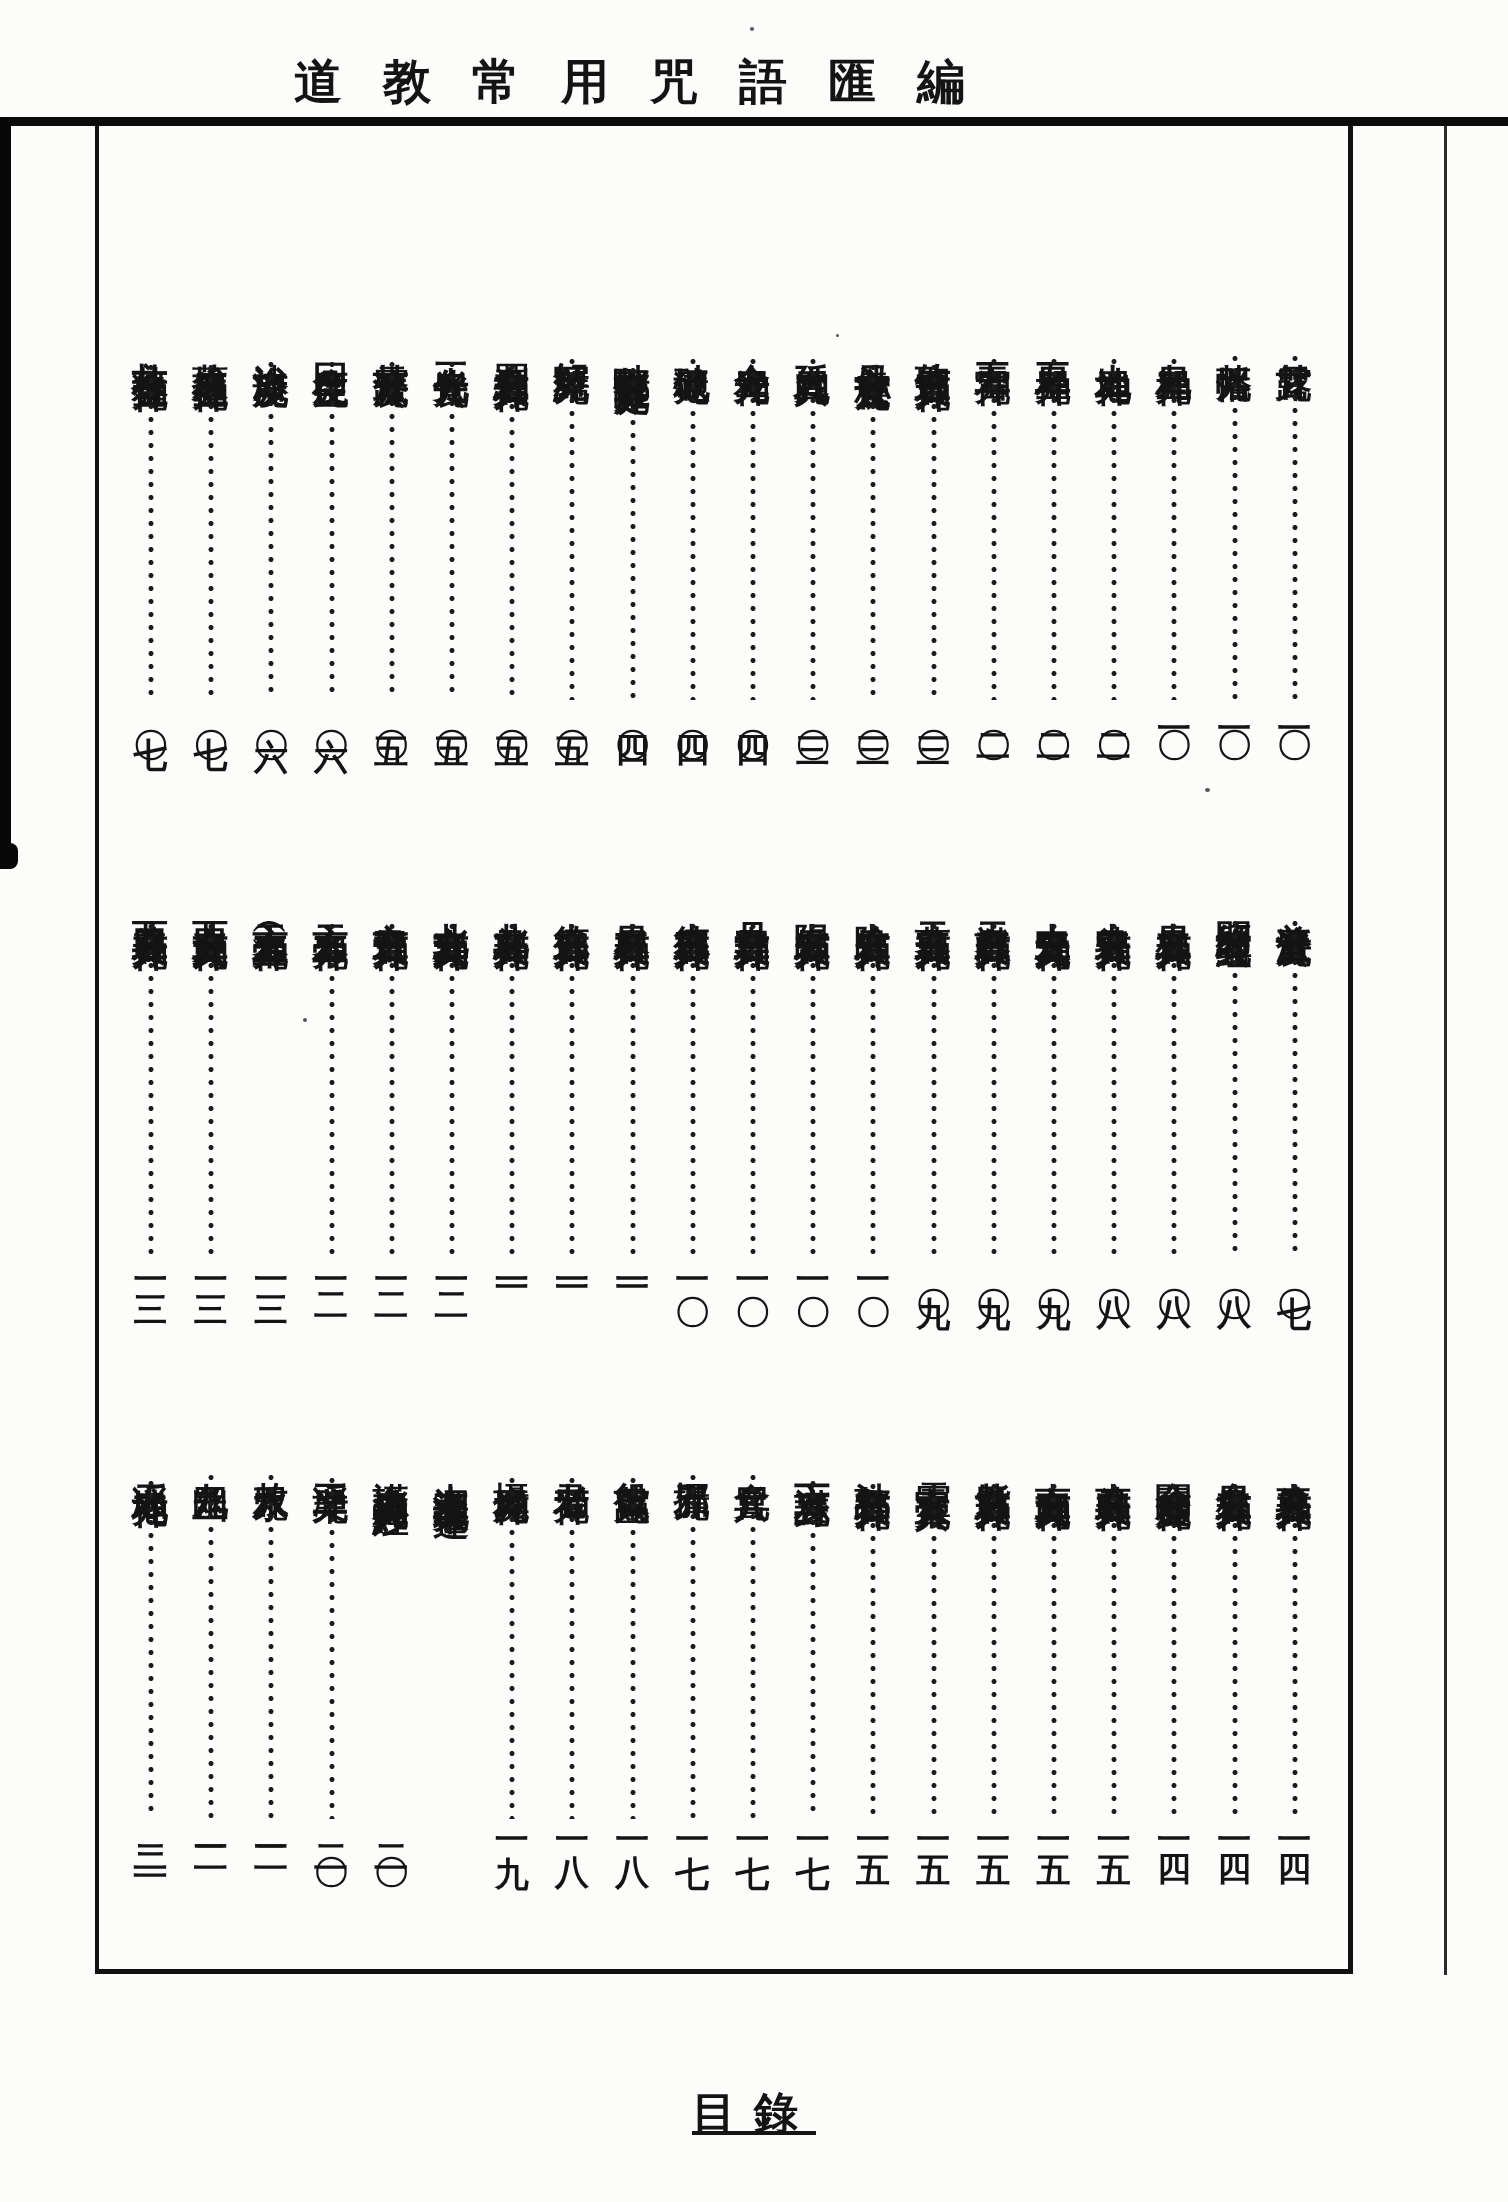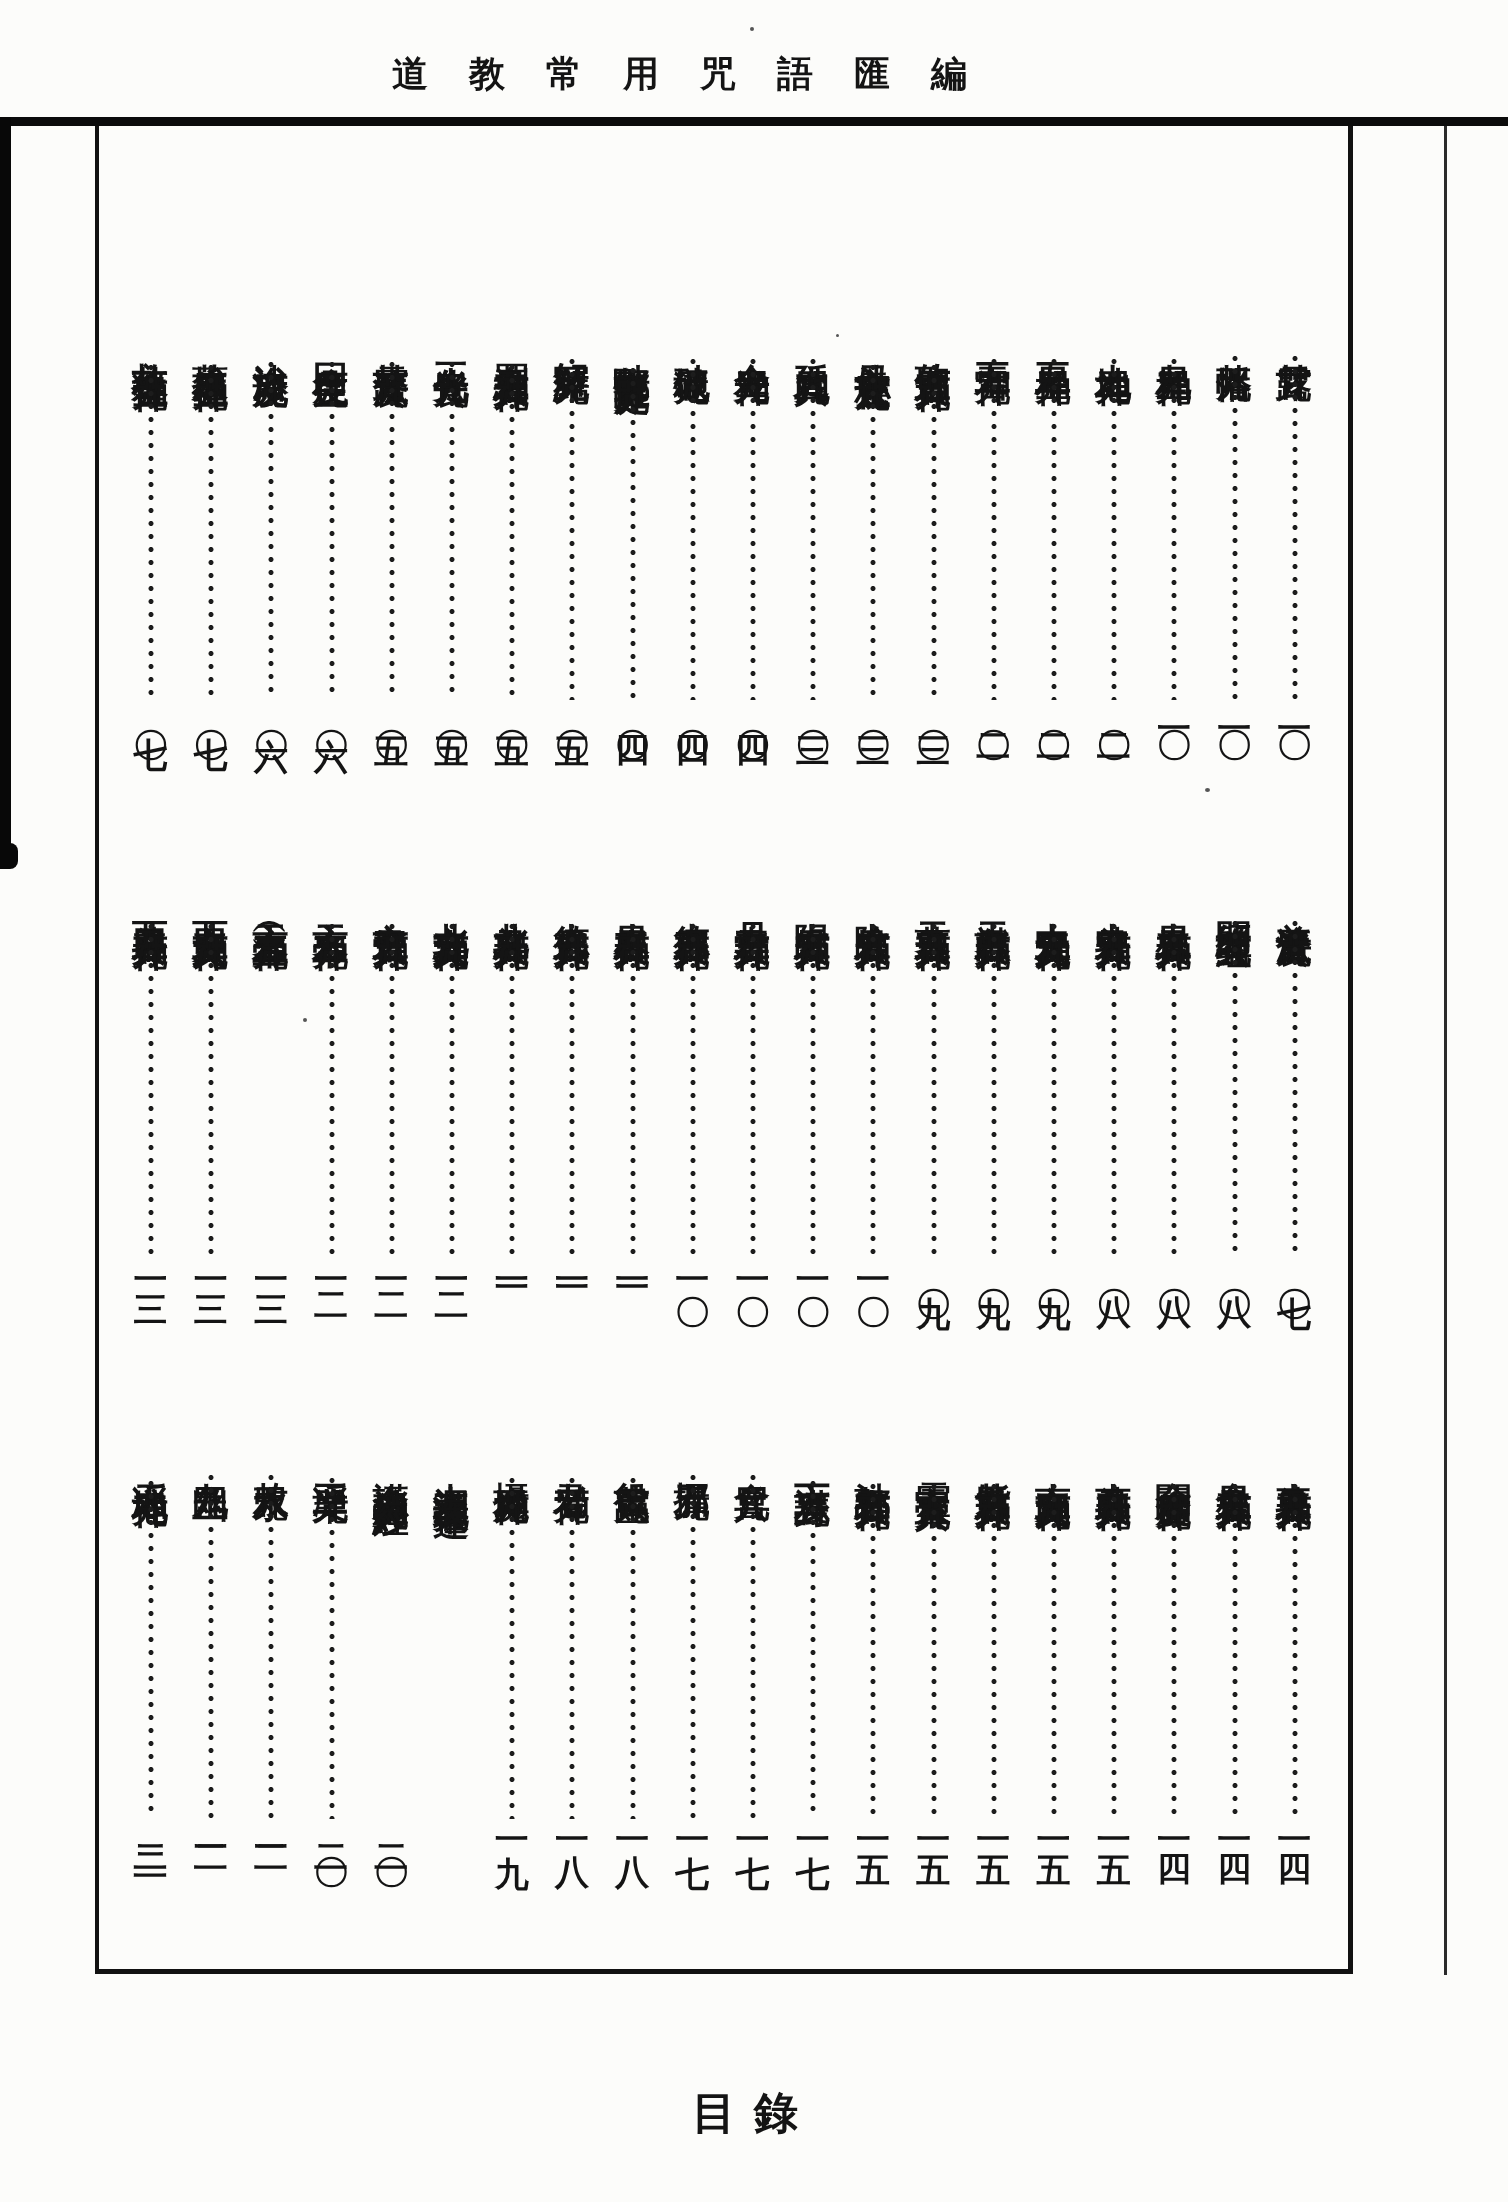--- a/index.html
+++ b/index.html
@@ -4,21 +4,21 @@
 <style>
   html,body{margin:0;padding:0;}
   body{
     width:1508px;height:2202px;position:relative;
     background:#fcfcfa;color:#141414;
     font-family:"DejaVu Serif","Liberation Serif",serif;
     overflow:hidden;
   }
   .page-header{
     position:absolute;top:50px;left:294px;width:812px;
-    text-align:center;font-size:36px;font-weight:bold;
+    font-size:48px;font-weight:bold;
     letter-spacing:41px;white-space:nowrap;
   }
   .header-rule{
     position:absolute;left:0;top:117px;width:1508px;height:9px;background:#0b0b0b;
   }
   .left-edge-bar{
     position:absolute;left:0;top:117px;width:11px;height:748px;background:#080808;
   }
   .left-edge-nub{
     position:absolute;left:0;top:843px;width:18px;height:26px;background:#080808;
@@ -55,21 +55,21 @@
   }
   .leader.hidden{visibility:hidden;}
   .num{
     flex:0 0 84px;height:84px;
     writing-mode:vertical-rl;
     font-size:34px;line-height:1;letter-spacing:8px;font-weight:bold;
     white-space:nowrap;
   }
   .page-footer{
     position:absolute;top:2084px;left:0;width:1508px;
-    text-align:center;font-size:44px;font-weight:bold;letter-spacing:18px;
+    text-align:center;font-size:44px;font-weight:bold;letter-spacing:18px;text-decoration:underline;
   }
   .speck{position:absolute;background:#555;border-radius:50%;}
 </style>
 </head>
 <body>
 
 <div class="page-header">道教常用咒語匯編</div>
 <div class="header-rule"></div>
 <div class="left-edge-bar"></div>
 <div class="left-edge-nub"></div>

